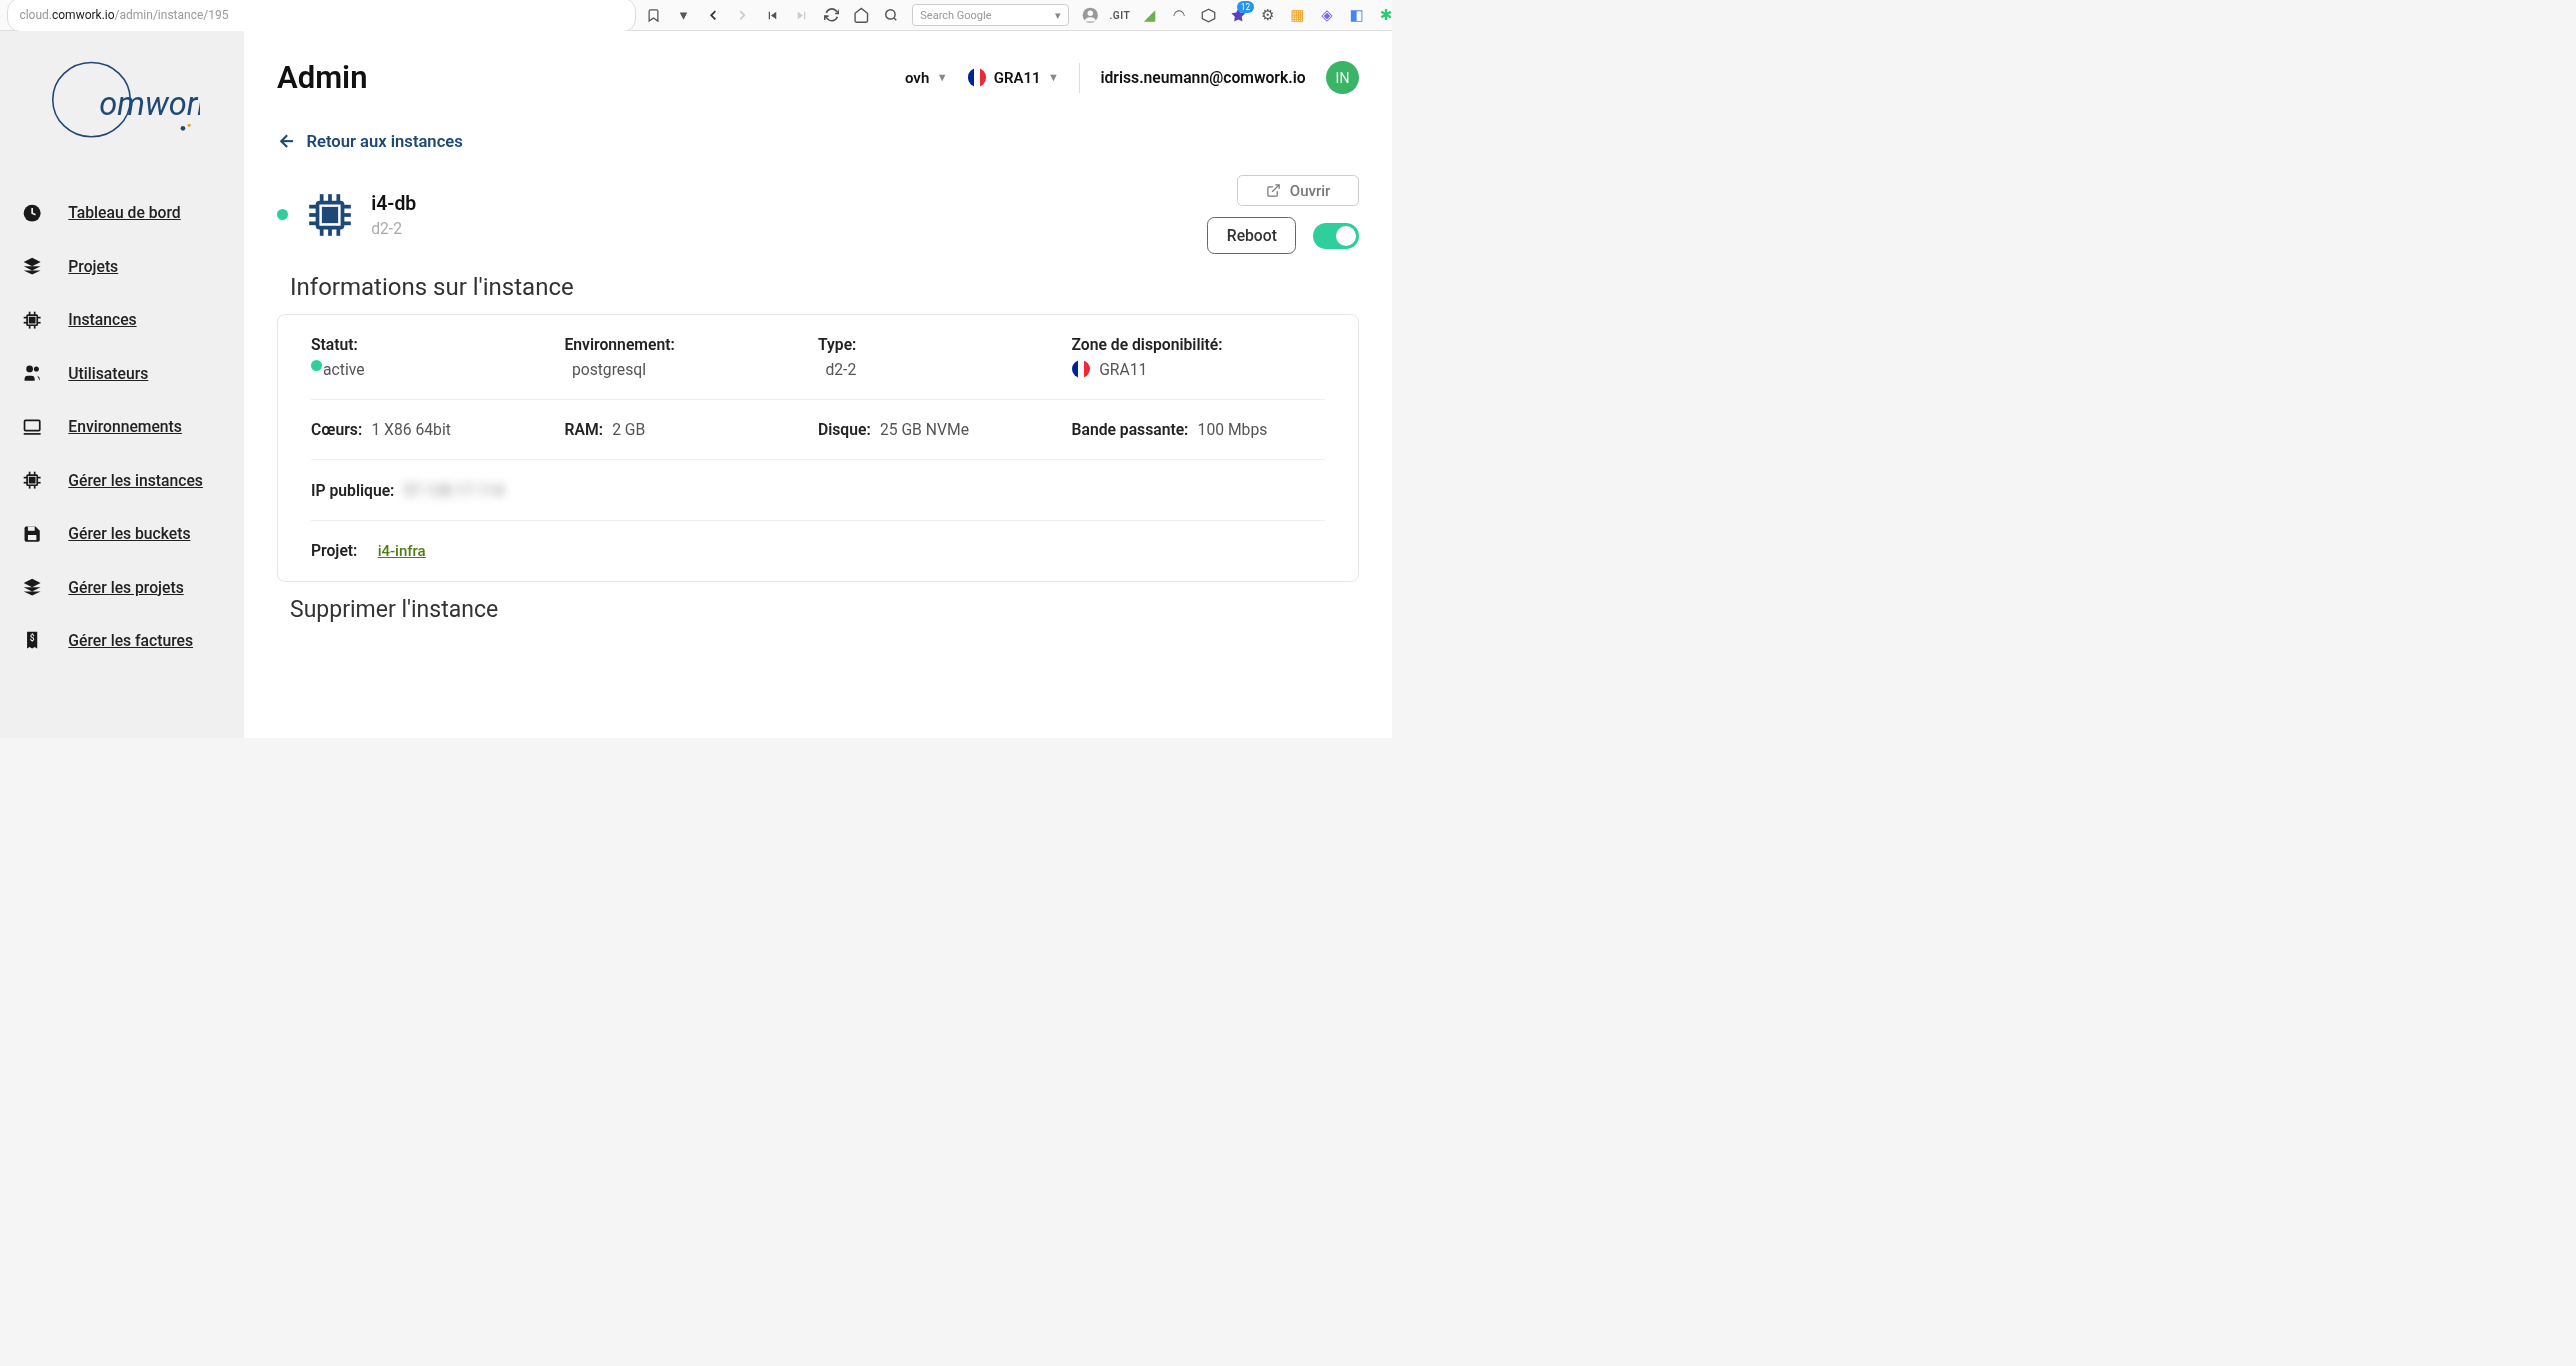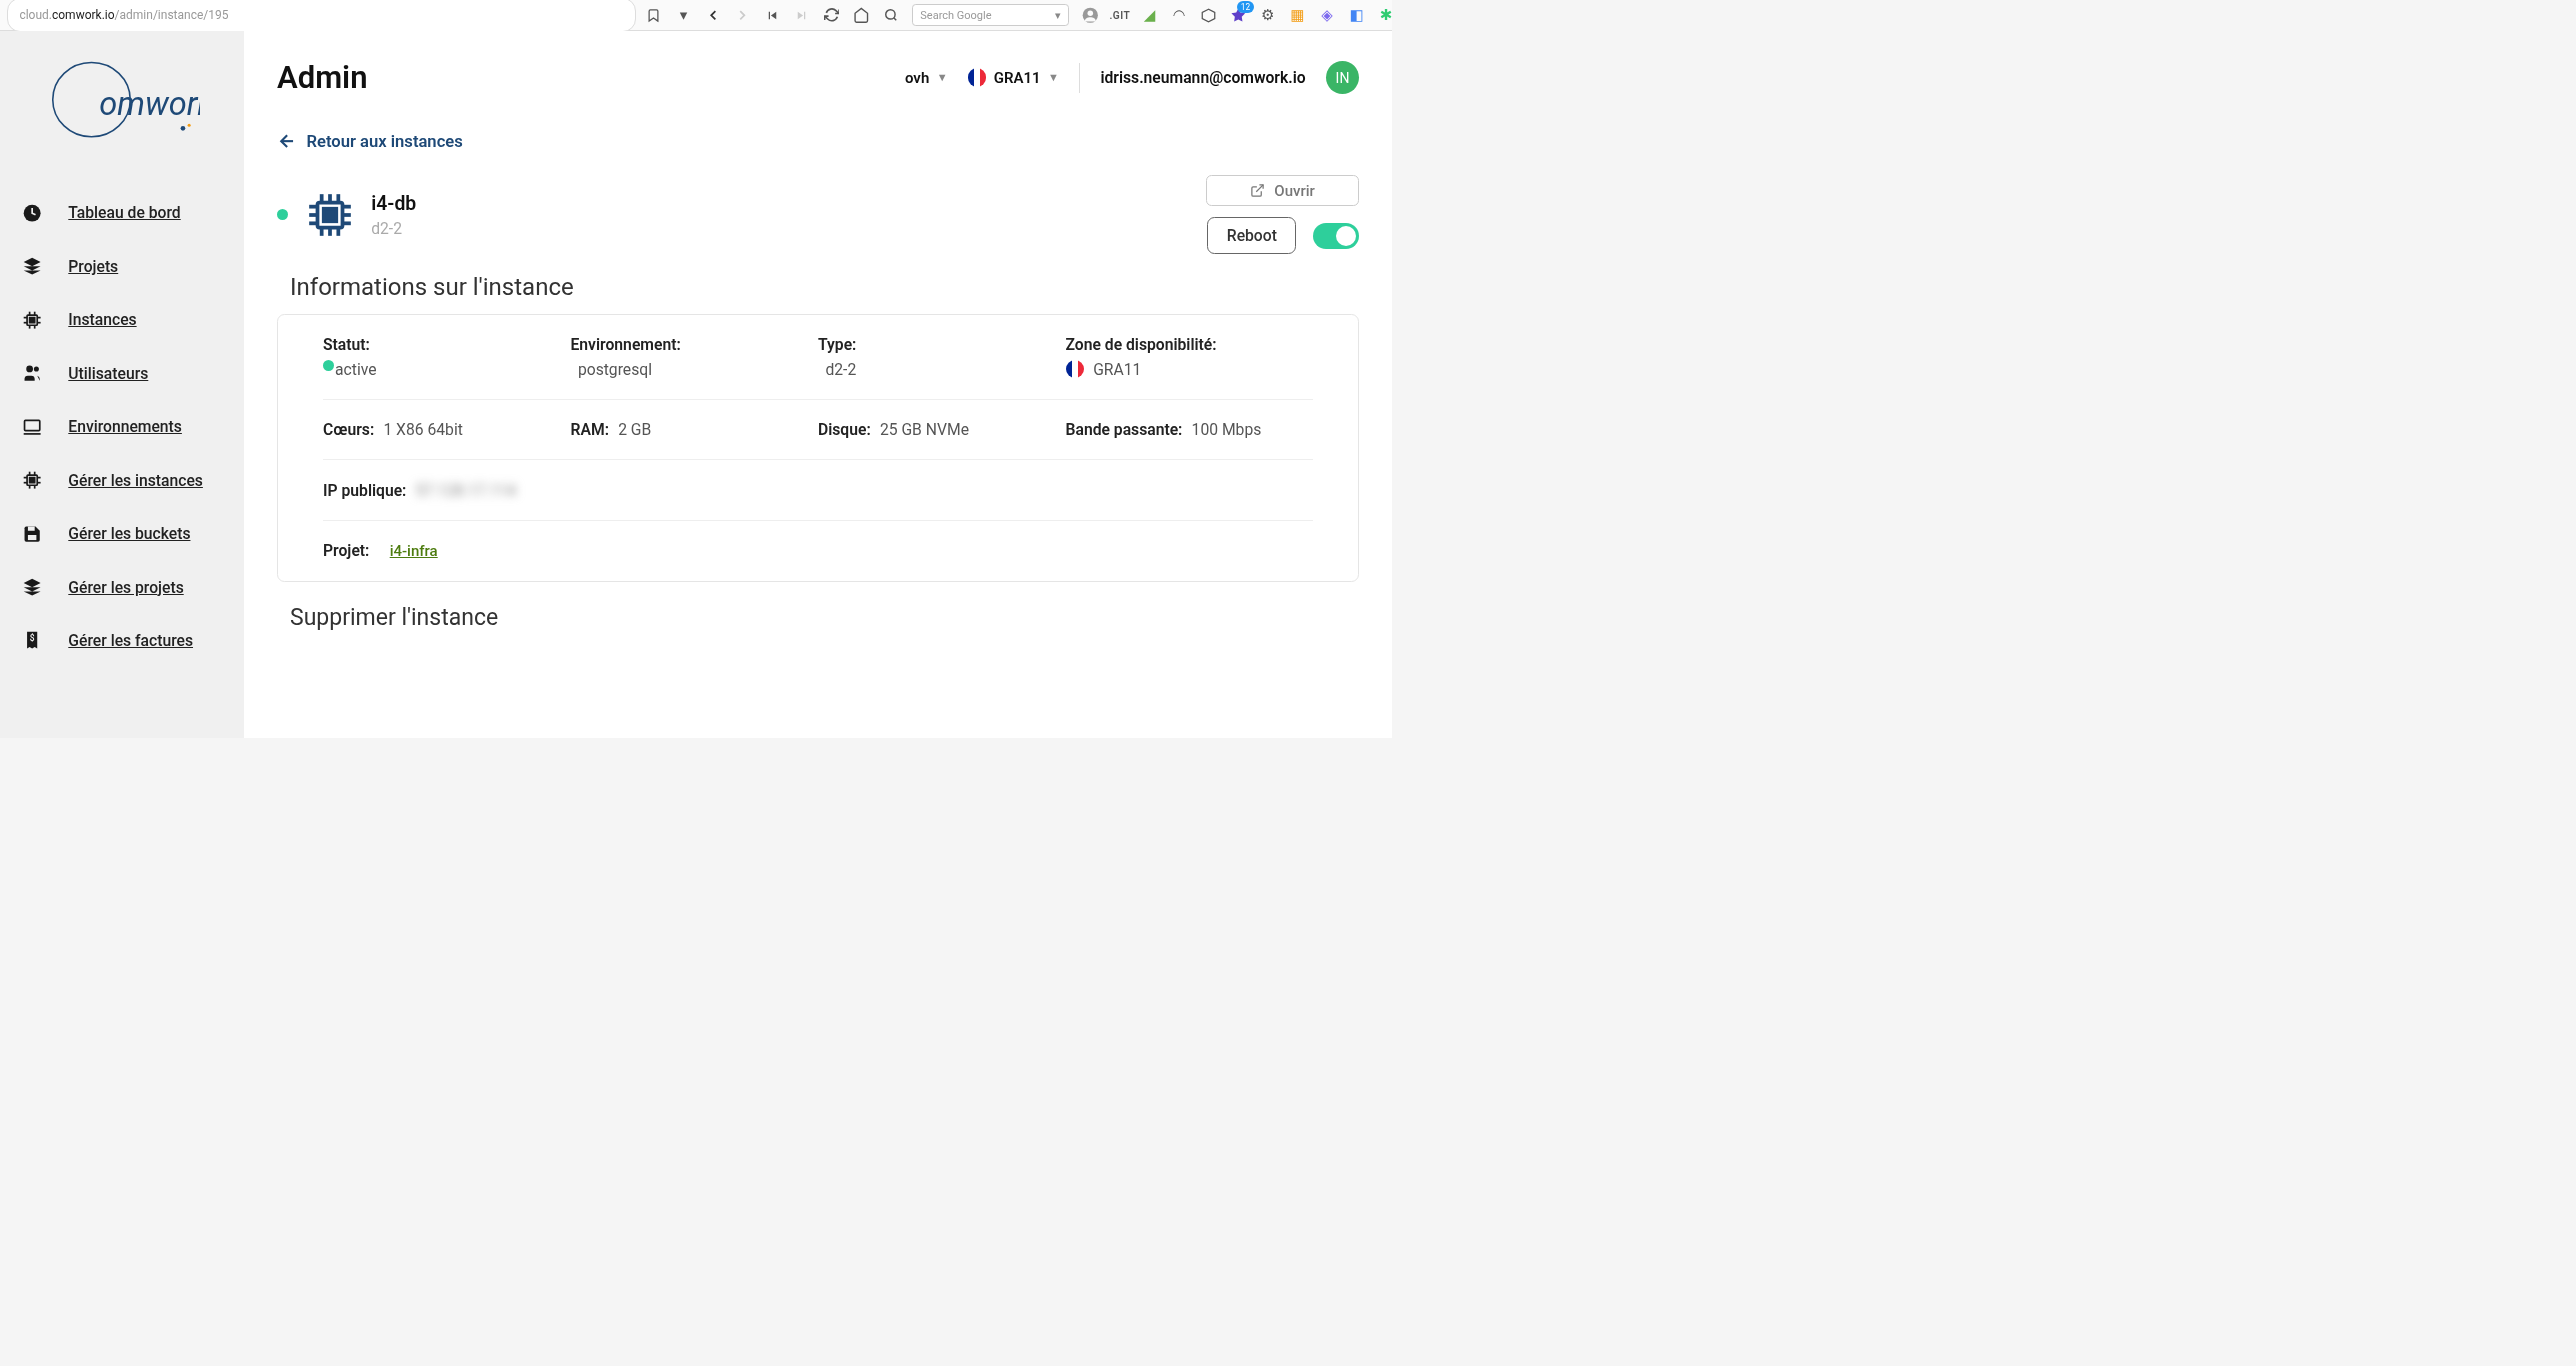--- a/index.html
+++ b/index.html
@@ -40,28 +40,28 @@
     .back-link { display: inline-flex; align-items: center; gap: 9.2px; color: #1e4977; font-size: 16.6px; font-weight: 600; cursor: pointer; margin-bottom: 24px; }
 
     .instance-header { display: flex; align-items: center; justify-content: space-between; margin-bottom: 18.5px; }
     .instance-left { display: flex; align-items: center; gap: 16.6px; }
     .status-dot { width: 11px; height: 11px; border-radius: 50%; background: #2ecf9b; }
     .chip-icon { width: 50px; height: 50px; color: #1e4977; }
     .instance-names { display: flex; flex-direction: column; gap: 3.7px; }
     .instance-name { font-size: 19.4px; font-weight: 600; color: #111; }
     .instance-size { font-size: 15.7px; color: #aaa; }
     .instance-actions { display: flex; flex-direction: column; align-items: flex-end; gap: 11px; }
-    .open-btn { width: 153px; height: 31px; border: 0.9px solid #ccc; background: #fff; border-radius: 5.5px; display: flex; align-items: center; justify-content: center; gap: 9.2px; color: #777; font-size: 15px; font-weight: 500; cursor: pointer; }
+    .open-btn { width: 122px; height: 31px; border: 0.9px solid #ccc; background: #fff; border-radius: 5.5px; display: flex; align-items: center; justify-content: center; gap: 9.2px; color: #777; font-size: 15px; font-weight: 500; cursor: pointer; }
     .action-row { display: flex; align-items: center; gap: 16.6px; }
     .reboot-btn { height: 37px; padding: 0 18.5px; border: 1.4px solid #666; background: #fff; border-radius: 7.4px; font-size: 15.7px; font-weight: 500; color: #333; cursor: pointer; }
     .toggle { width: 46px; height: 26px; background: #2ecf9b; border-radius: 13px; position: relative; cursor: pointer; }
     .toggle::after { content: ""; position: absolute; right: 2.8px; top: 2.8px; width: 20.3px; height: 20.3px; background: #fff; border-radius: 50%; }
 
     .section-title { font-size: 24px; font-weight: 400; color: #333; margin-bottom: 13px; margin-left: 13px; }
-    .info-card { border: 0.9px solid #e5e5e5; border-radius: 7.4px; padding: 0 45px; margin-bottom: 22px; }
+    .info-card { border: 0.9px solid #e5e5e5; border-radius: 7.4px; padding: 0 33px; margin-bottom: 14px; }
     .info-row { display: grid; grid-template-columns: 1fr 1fr 1fr 1fr; border-bottom: 0.9px solid #eee; padding: 20.3px 0; }
     .info-row:last-child { border-bottom: none; }
     .info-row.two-col { grid-template-columns: 1fr 1fr; }
     .info-item { display: flex; flex-direction: column; gap: 5.5px; }
     .info-item.inline { flex-direction: row; align-items: center; gap: 9.2px; }
     .info-label { font-size: 15.7px; font-weight: 600; color: #222; }
     .info-value { font-size: 15.7px; color: #555; }
     .status-value { display: flex; align-items: flex-start; gap: 1px; }
     .zone-value { display: flex; align-items: center; gap: 9.2px; }
     .project-link { color: #4d7c0f; font-weight: 500; text-decoration: underline; cursor: pointer; }

